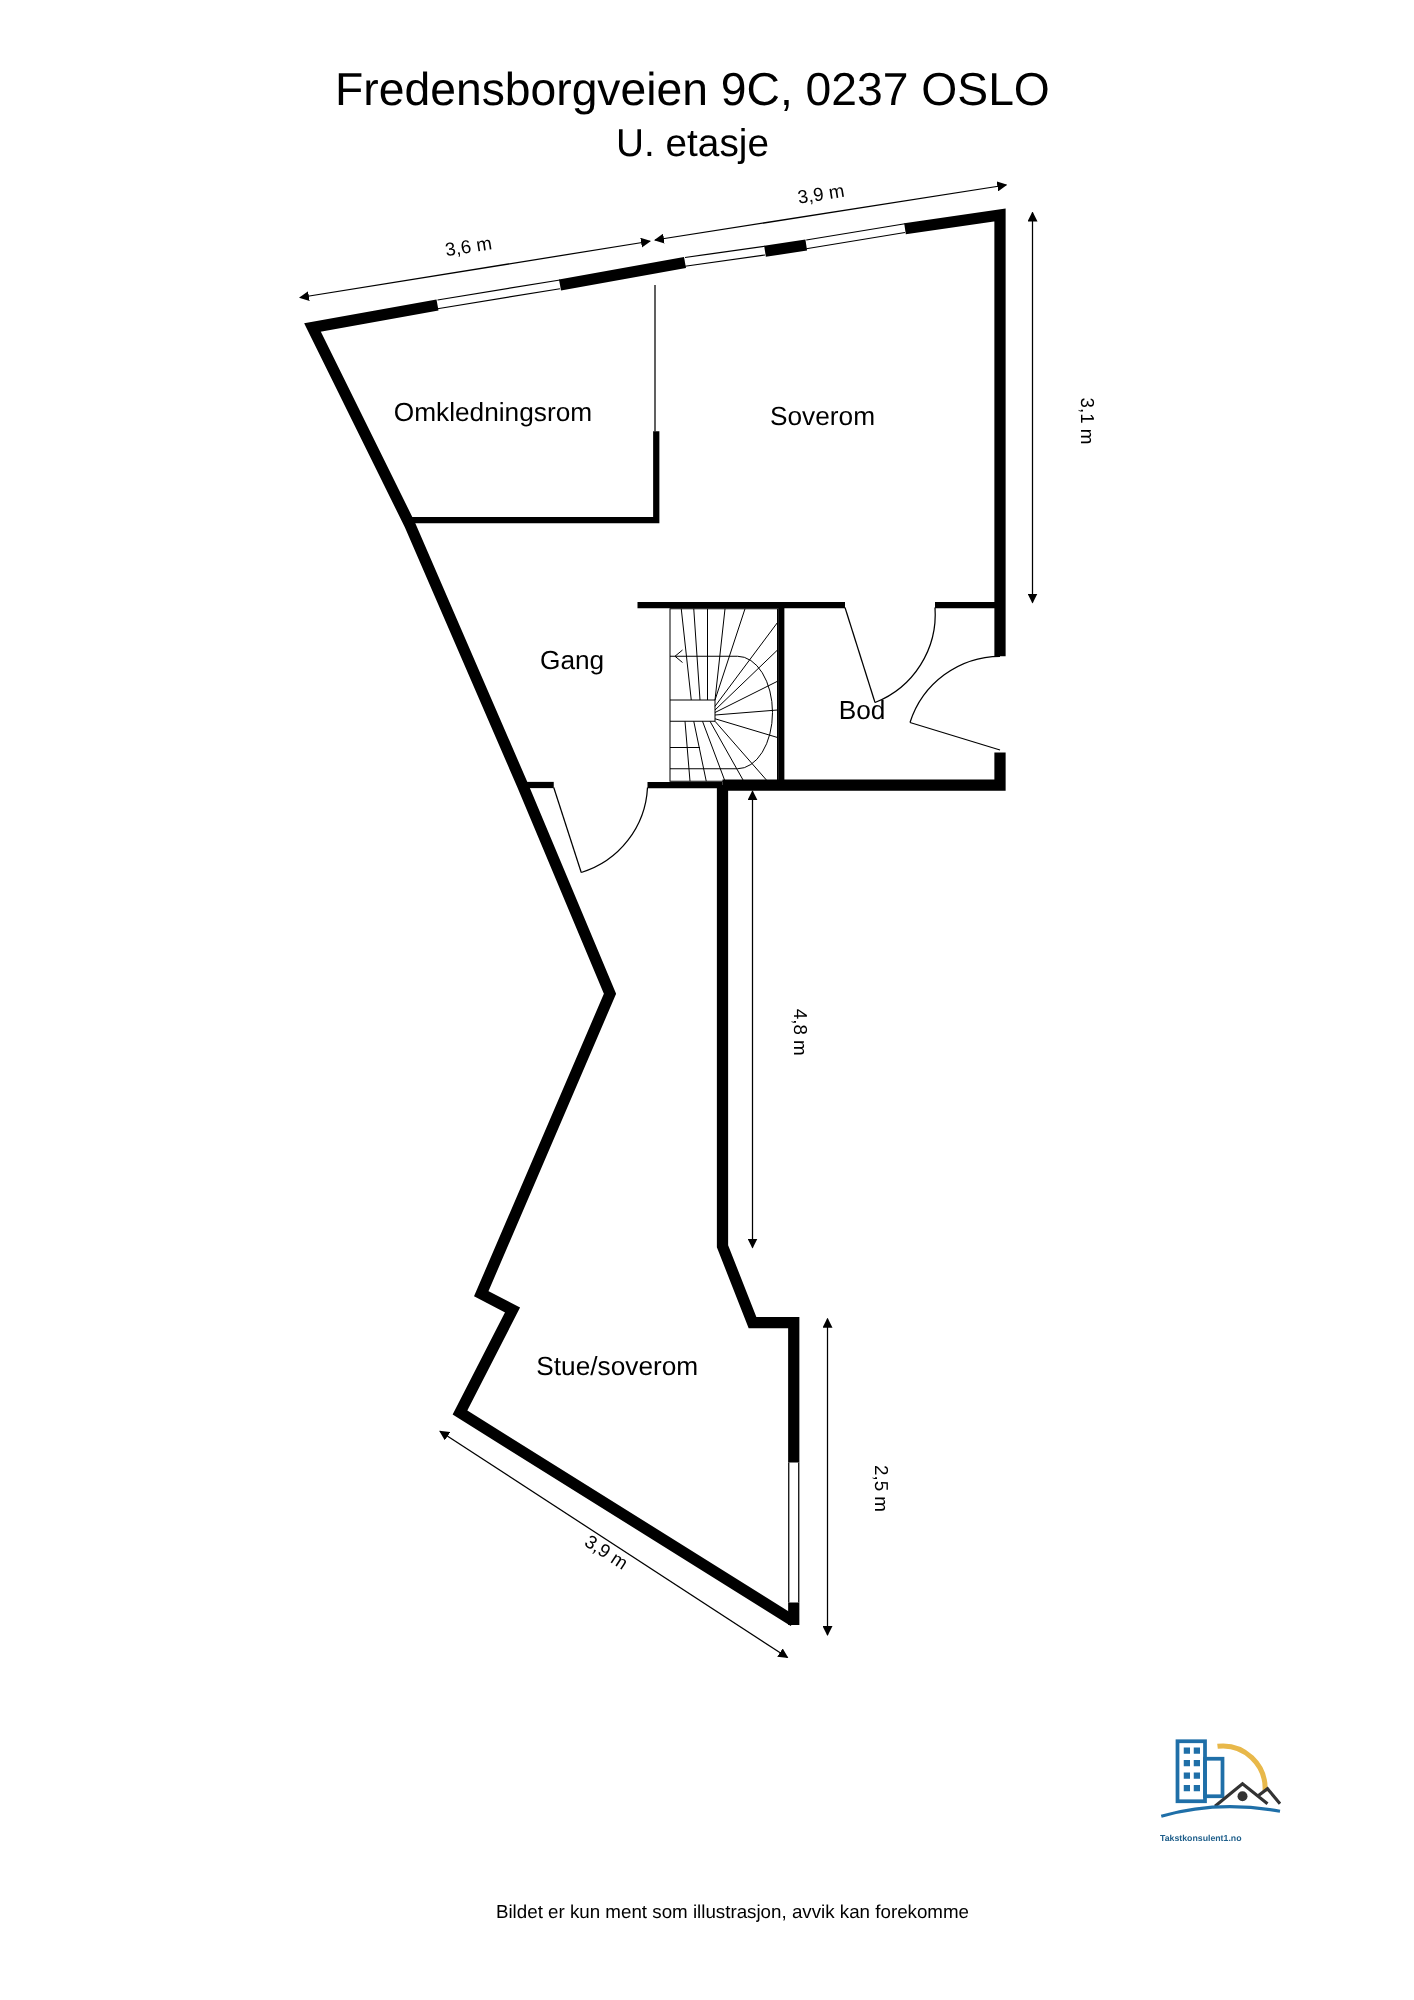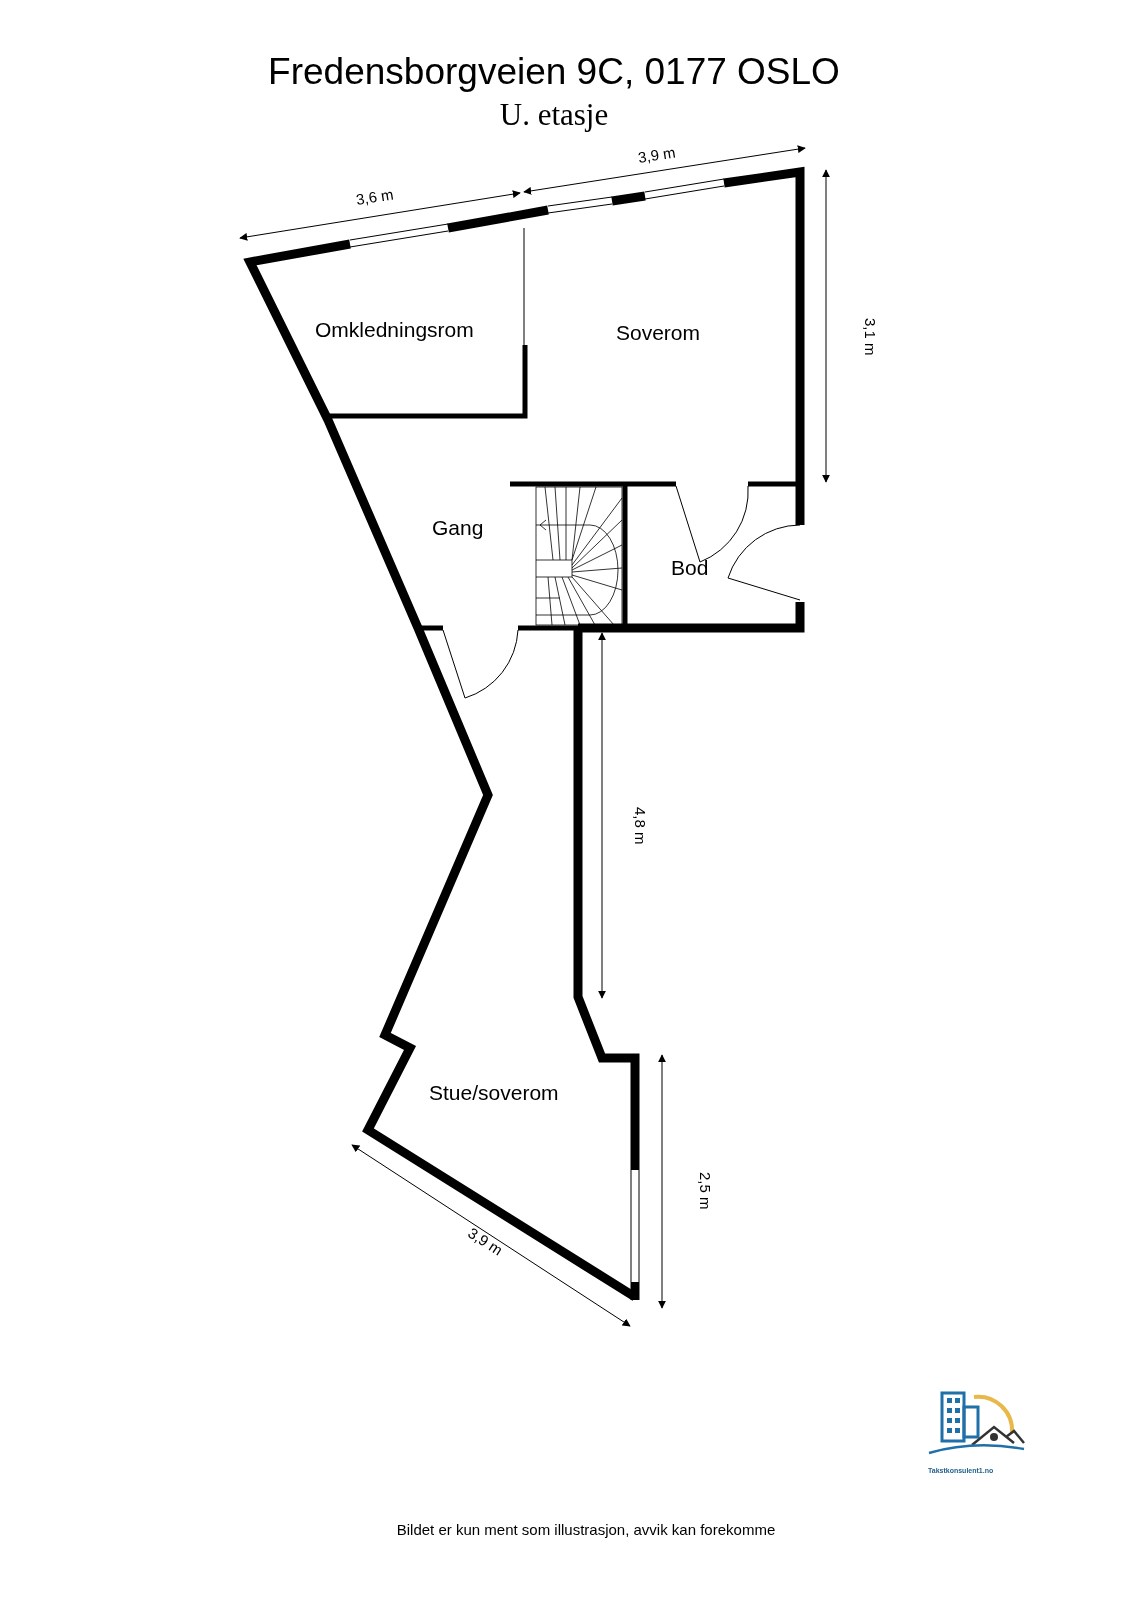--- a/index.html
+++ b/index.html
@@ -1,29 +1,29 @@
 <!DOCTYPE html>
 <html><head>
 <meta charset="utf-8">
 <style>
   html, body { margin:0; padding:0; background:#ffffff; }
   body { width:1131px; height:1600px; position:relative; overflow:hidden; font-family:"Liberation Sans", sans-serif; color:#000; }
   .title { position:absolute; left:0; width:1108px; text-align:center; top:50px; font-size:37px; line-height:44px; }
-  .subtitle { position:absolute; left:0; width:1108px; text-align:center; top:96px; font-size:31px; line-height:38px;font-family:Liberation Serif, serif; }
+  .subtitle { position:absolute; left:0; width:1108px; text-align:center; top:96px; font-size:31px; line-height:38px; }
   .footer { position:absolute; left:0; width:1108px; text-align:center; top:1521px; font-size:15px;padding-left:32px; }
   svg.plan { position:absolute; left:0; top:0; }
   .room-label { font-family:"Liberation Sans", sans-serif; font-size:21px; fill:#000; }
   .dim-label { font-family:"Liberation Sans", sans-serif; font-size:15px; fill:#000; }
   .logo { position:absolute; left:924px; top:1385px; width:110px; height:100px; }
   .logo-text { font-family:"Liberation Sans", sans-serif; font-size:7px; font-weight:bold; fill:#1f5f8b; }
 </style>
 </head>
 <body>
 
-<div class="title">Fredensborgveien 9C, 0177 OSLO</div>
+<div class="title">Fredensborgveien 9C, 0237 OSLO</div>
 <div class="subtitle">U. etasje</div>
 
 <svg class="plan" width="1131" height="1600" viewBox="0 0 1131 1600">
   <defs>
     <marker id="arr" viewBox="0 0 10 10" refX="9" refY="5" markerWidth="8" markerHeight="8" orient="auto-start-reverse">
       <path d="M0,0 L10,5 L0,10 z" fill="#000"></path>
     </marker>
   </defs>
 
   <g fill="none" stroke="#000" stroke-width="9" stroke-linejoin="miter">

